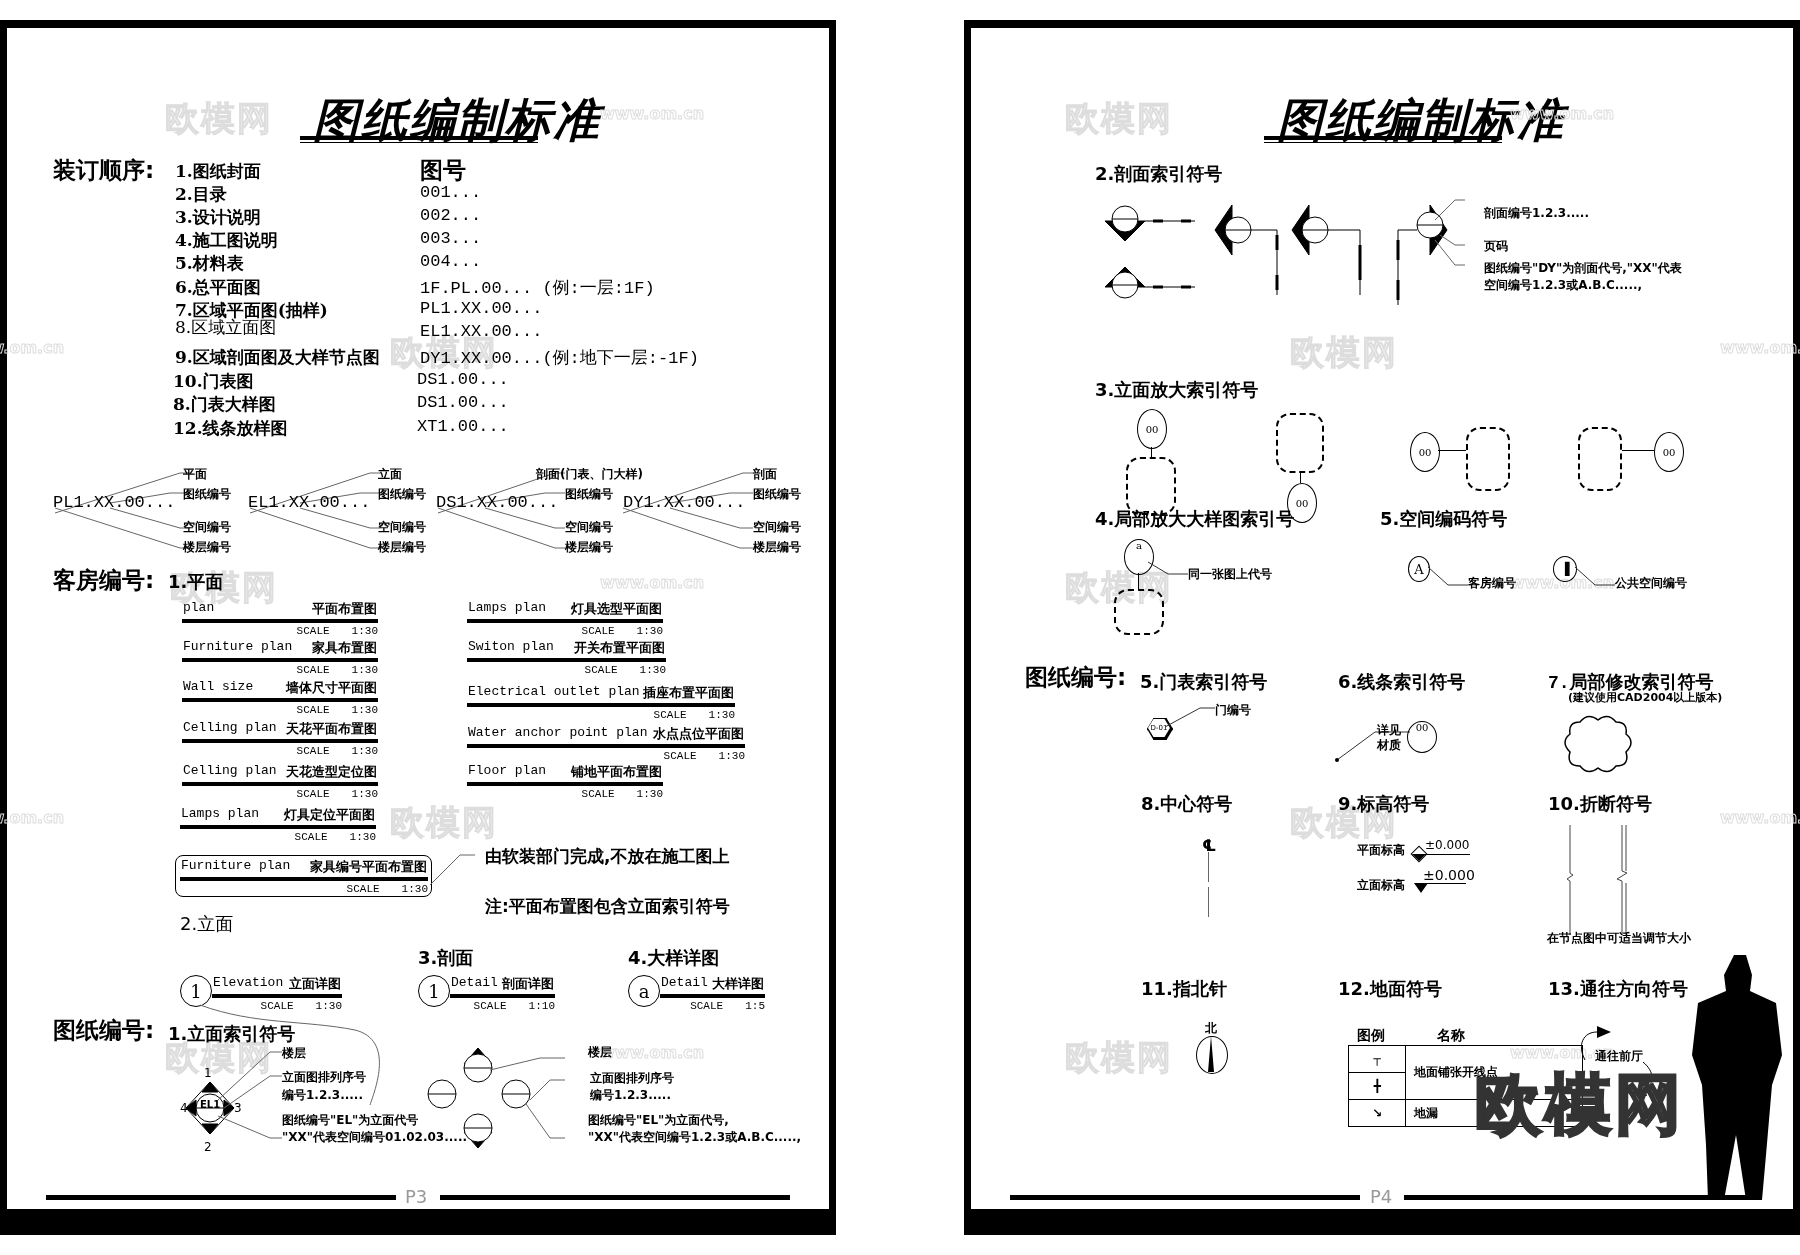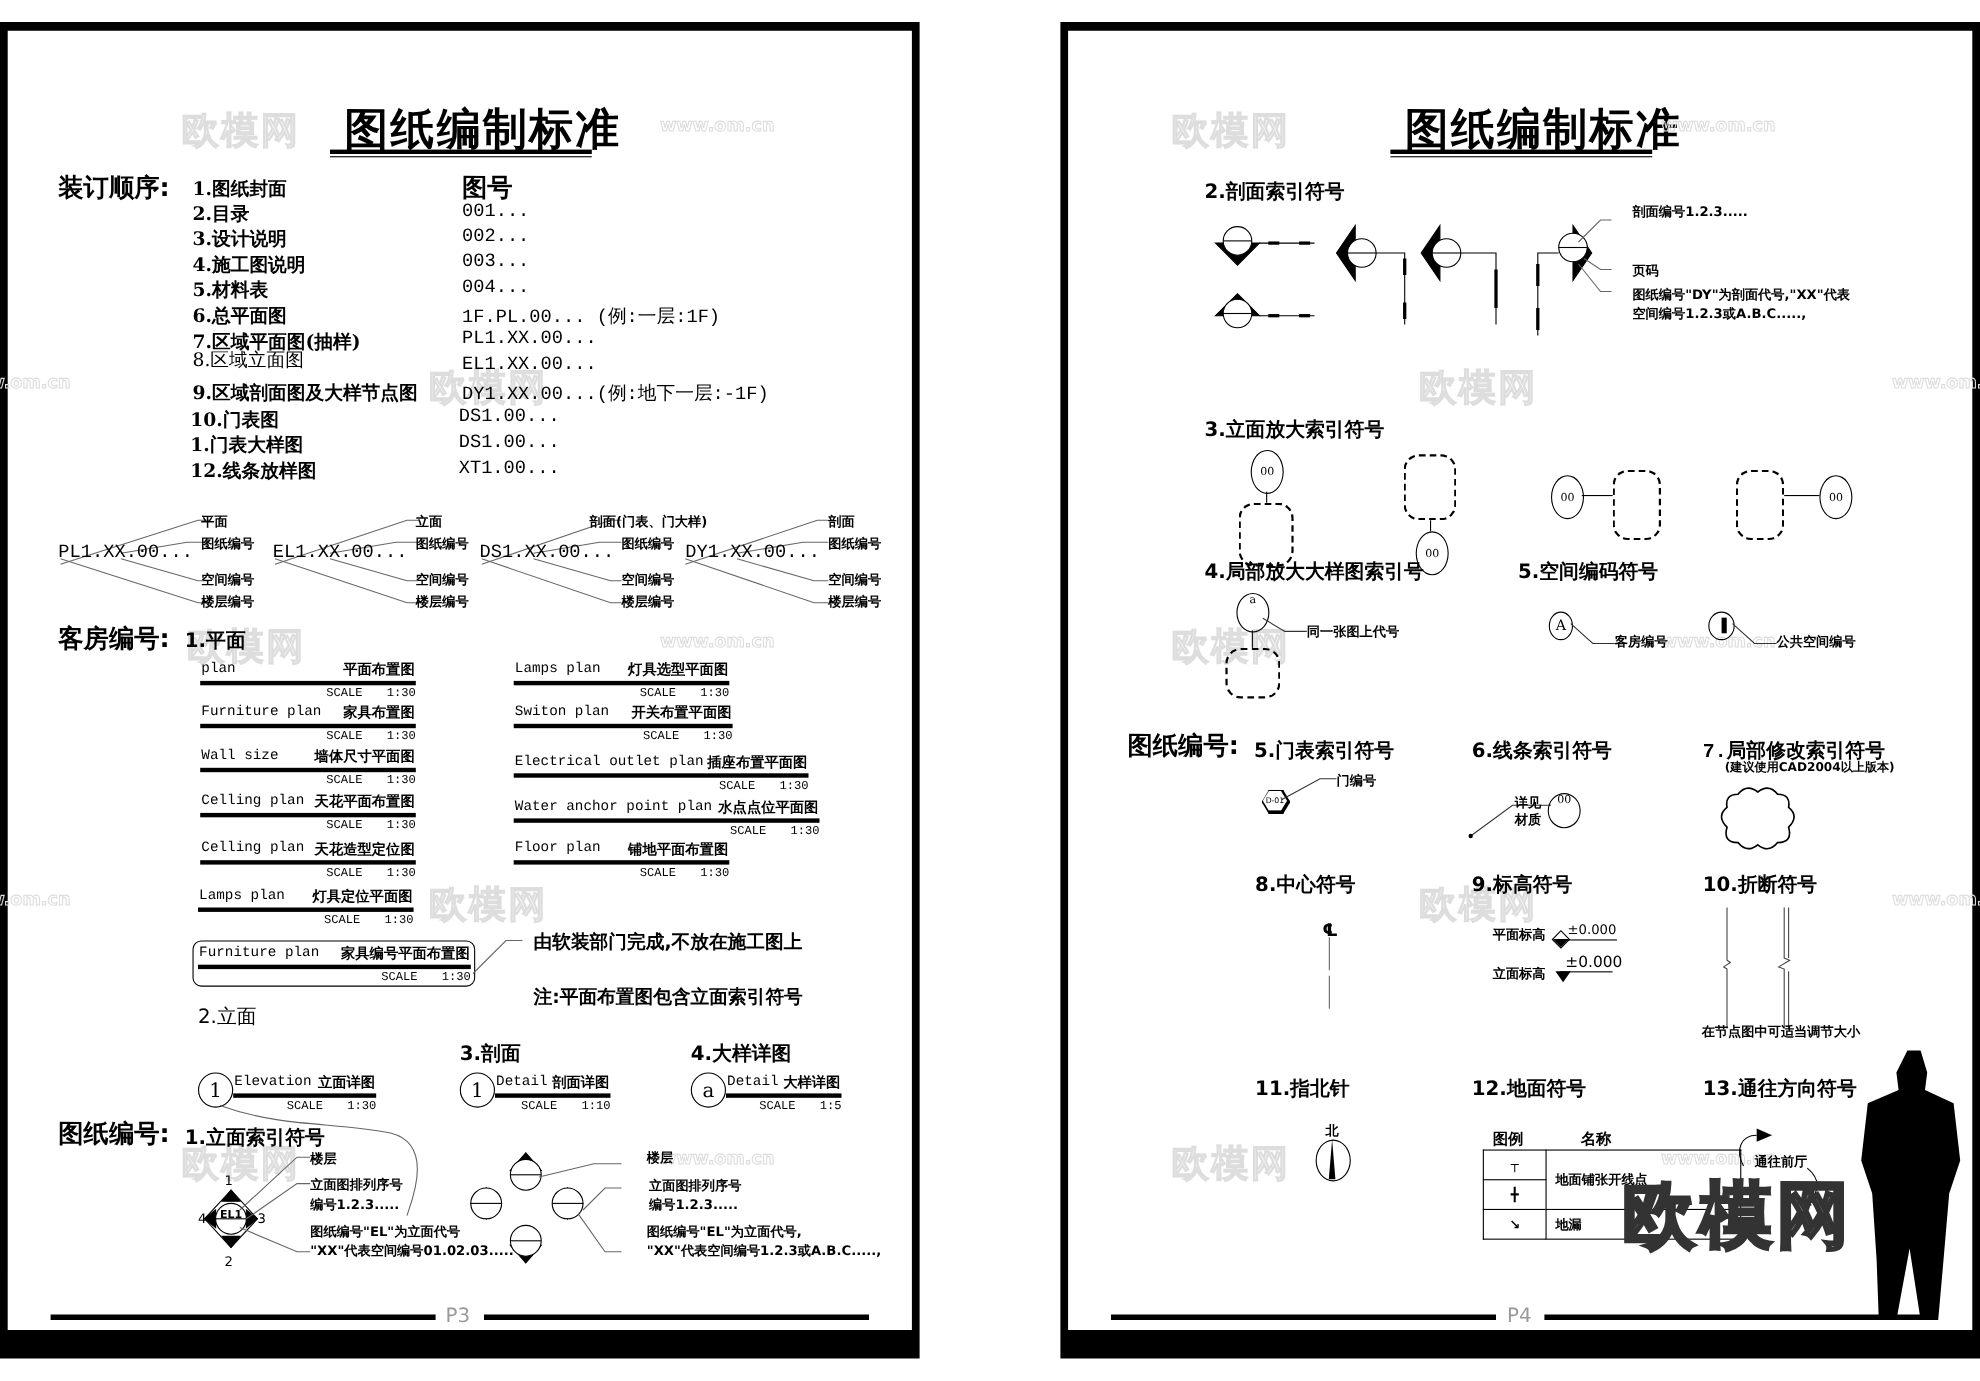--- a/index.html
+++ b/index.html
@@ -1,21 +1,21 @@
 <!DOCTYPE html>
 <html><head>
 <meta charset="utf-8">
 <style>
   html,body{margin:0;padding:0;background:#fff;}
   body{width:1800px;height:1255px;position:relative;overflow:hidden;font-family:"DejaVu Sans",sans-serif;color:#000;}
   .abs{position:absolute;white-space:nowrap;}
   .page{position:absolute;top:20px;height:1215px;border:7px solid #000;border-left-width:7px;border-top-width:8px;border-bottom-width:26px;box-sizing:border-box;background:#fff;}
   .page.left{left:0;width:836px;border-left-width:7px;border-right-width:7px;}
   .page.right{left:964px;width:836px;border-right-width:7px;}
-  .title{font-size:40px;font-weight:bold;letter-spacing:2px;font-family:"DejaVu Sans",sans-serif;}
+  .title{font-size:46px;font-weight:bold;letter-spacing:2px;font-family:"DejaVu Sans",sans-serif;font-style:italic;}
   .title-rule{position:absolute;height:4px;background:#000;}
   .title-rule2{position:absolute;height:1px;background:#000;}
   .h1{font-size:23px;}
   .h2{font-size:18px;}
   .item{font-size:17px;font-family:"DejaVu Serif",serif;}
   .mono{font-family:"Liberation Mono","DejaVu Sans Mono",monospace;}
   .small{font-size:12px;font-weight:bold;}
   .tiny{font-size:10px;font-weight:bold;}
   .plan{position:absolute;}
   .plan .row{display:flex;justify-content:space-between;font-size:13px;font-family:"Liberation Mono",monospace;border-bottom:4px solid #000;padding:0 1px 1px 1px;}
@@ -70,21 +70,21 @@
   <div class="abs item" style="left:175px;top:276px;font-weight:bold;">6.总平面图</div>
   <div class="abs item mono" style="left:420px;top:276px;">1F.PL.00...  (例:一层:1F)</div>
   <div class="abs item" style="left:175px;top:299px;font-weight:bold;">7.区域平面图(抽样)</div>
   <div class="abs item mono" style="left:420px;top:299px;">PL1.XX.00...</div>
   <div class="abs item" style="left:175px;top:316px;font-weight:normal;">8.区域立面图</div>
   <div class="abs item mono" style="left:420px;top:322px;">EL1.XX.00...</div>
   <div class="abs item" style="left:175px;top:346px;font-weight:bold;">9.区域剖面图及大样节点图</div>
   <div class="abs item mono" style="left:420px;top:346px;">DY1.XX.00...(例:地下一层:-1F)</div>
   <div class="abs item" style="left:173px;top:370px;font-weight:bold;">10.门表图</div>
   <div class="abs item mono" style="left:417px;top:370px;">DS1.00...</div>
-  <div class="abs item" style="left:173px;top:393px;font-weight:bold;">1.门表大样图</div>
+  <div class="abs item" style="left:173px;top:393px;font-weight:bold;">8.门表大样图</div>
   <div class="abs item mono" style="left:417px;top:393px;">DS1.00...</div>
   <div class="abs item" style="left:173px;top:417px;font-weight:bold;">12.线条放样图</div>
   <div class="abs item mono" style="left:417px;top:417px;">XT1.00...</div>
 </div>
 
 <svg width="800" height="80" style="left:40px;top:468px;">
   <g stroke="#666" stroke-width="1" fill="none">
     <path d="M15 45 L140 5 L150 5"></path>
       <path d="M70 35 L130 25 L150 25"></path>
       <path d="M70 40 L140 60 L150 60"></path>
@@ -359,21 +359,21 @@
     <polyline points="312,25 293,25 293,100" fill="none"></polyline>
       <line x1="293" y1="35" x2="293" y2="55" stroke-width="3"></line>
       <line x1="293" y1="75" x2="293" y2="95" stroke-width="3"></line>
   </g>
   <g stroke="#666" fill="none">
     <path d="M330 15 L350 -5 L360 -5"></path>
       <path d="M335 30 L350 40 L360 40"></path>
       <path d="M330 35 L350 60 L360 60"></path>
   </g>
 </svg>
-<div class="abs small" style="left:1484px;top:184px;text-align:center;">剖面编号1.2.3.....</div>
+<div class="abs small" style="left:1484px;top:205px;text-align:center;">剖面编号1.2.3.....</div>
 <div class="abs small" style="left:1484px;top:238px;">页码</div>
 <div class="abs small" style="left:1484px;top:260px;">图纸编号"DY"为剖面代号,"XX"代表</div>
 <div class="abs small" style="left:1484px;top:277px;">空间编号1.2.3或A.B.C.....,</div>
 
 <div class="abs h2" style="left:1095px;top:378px;font-weight:bold;">3.立面放大索引符号</div>
 <div class="circ" style="left:1137px;top:409px;width:28px;height:38px;font-size:10px;flex-direction:column;">
     <span>00</span>
   </div>
 <div class="dashbox" style="left:1126px;top:457px;width:50px;height:58px;"></div>
 <div class="abs" style="left:1151px;top:447px;width:1px;height:10px;background:#000;"></div>

